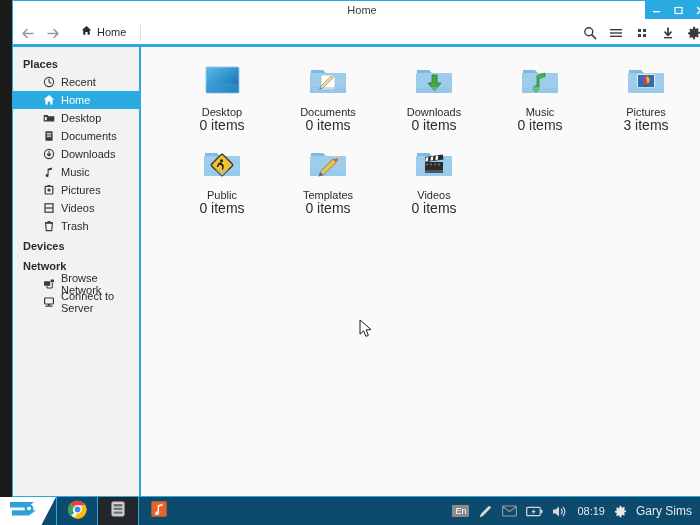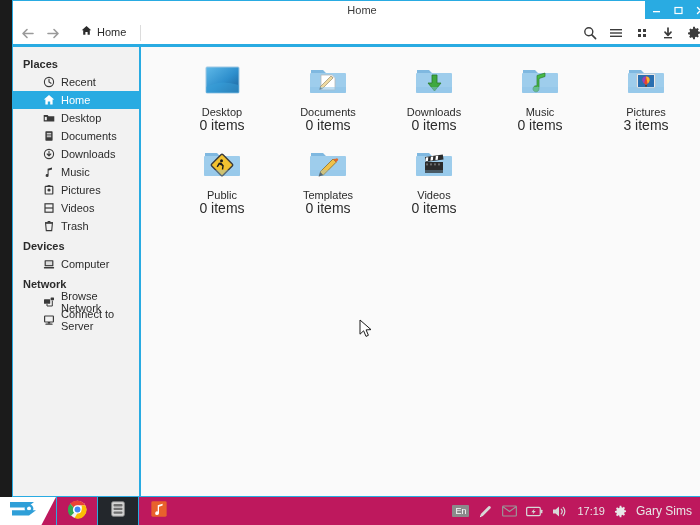--- a/index.html
+++ b/index.html
@@ -106,21 +106,21 @@
   .thumb { width: 48px; height: 42px; position: relative; }
   .fname { font-size: 11px; color: #2b2b2b; margin-top: 3px; line-height: 13px; }
   .fcount { font-size: 14px; color: #2b2b2b; line-height: 13px; }
 
   
   .cursor { position: absolute; pointer-events: none; }
 
   
   #taskbar {
     position: absolute; left: 0; bottom: 0; width: 700px; height: 28px;
-    background: #be185d; display: flex; align-items: center; margin-top: 12px;
+    background: #0c4a6e; display: flex; align-items: center; margin-top: 12px;
   }
   .zorin-btn {
     width: 56px; height: 28px; background: #ffffff;
     clip-path: polygon(0 0, 100% 0, 74% 100%, 0 100%);
     display: flex; align-items: center; padding-left: 8px;
   }
   .task-sep { width: 1px; height: 28px; background: #29abe2; }
   .task-item {
     width: 40px; height: 28px; display: flex;
     align-items: center; justify-content: center;
@@ -325,30 +325,20 @@
                 <path d="M2.6 3.2 H9.4 L8.7 10.6 H3.3 Z" fill="none" stroke="#3a3a3a" stroke-width="1.1"></path>
                 <rect x="2" y="2.1" width="8" height="1.1" fill="#3a3a3a"></rect>
                 <rect x="4.6" y="1" width="2.8" height="1.1" fill="#3a3a3a"></rect>
               </svg>
           </span>
           <span>Trash</span>
         </div>
 
         <div class="side-head">Devices</div>
 
-        <div class="side-item">
-          <span class="sicon">
-            <svg width="12" height="12" viewBox="0 0 12 12">
-                <rect x="1.6" y="2.2" width="8.8" height="6" rx="0.5" fill="#3a3a3a"></rect>
-                <rect x="2.8" y="3.3" width="6.4" height="3.8" fill="#dcdcdc"></rect>
-                <rect x="0.9" y="9" width="10.2" height="1.4" rx="0.4" fill="#3a3a3a"></rect>
-              </svg>
-          </span>
-          <span>Computer</span>
-        </div>
 
         <div class="side-head">Network</div>
 
         <div class="side-item">
           <span class="sicon">
             <svg width="12" height="12" viewBox="0 0 12 12">
                 <rect x="1" y="3.2" width="6.2" height="4.6" rx="0.5" fill="#3a3a3a"></rect>
                 <rect x="7.6" y="1.6" width="3.4" height="2.6" rx="0.4" fill="#3a3a3a"></rect>
                 <path d="M4 8 V10 H9.3 V4.6" stroke="#3a3a3a" stroke-width="1" fill="none"></path>
               </svg>
@@ -596,21 +586,21 @@
             <rect x="15.6" y="3.6" width="1.8" height="3.8" rx="0.6" fill="#d8d8d8"></rect>
             <path d="M9 2.6 L5.6 6.2 h2.2 L7 8.6 L10.4 5 H8.2 z" fill="#d8d8d8"></path>
           </svg>
       </span>
       <span class="tray-ico">
         <svg width="16" height="13" viewBox="0 0 16 13">
             <path d="M1 4.6 h2.6 L7 1.6 v9.8 L3.6 8.4 H1 z" fill="#d8d8d8"></path>
             <path d="M9.2 4.2 a3.4 3.4 0 010 4.6 M11.2 2.4 a6 6 0 010 8.2" stroke="#d8d8d8" stroke-width="1.2" fill="none" stroke-linecap="round"></path>
           </svg>
       </span>
-      <span class="clock">17:19</span>
+      <span class="clock">08:19</span>
       <span class="tray-ico">
         <svg width="13" height="13" viewBox="0 0 16 16">
             <path fill="#e8e8e8" d="M8 5.2a2.8 2.8 0 100 5.6 2.8 2.8 0 000-5.6zm0 1.5a1.3 1.3 0 110 2.6 1.3 1.3 0 010-2.6z"></path>
             <path fill="#e8e8e8" d="M7 .9h2l.3 1.8 1.3.55 1.5-1.05 1.4 1.4-1.05 1.5.55 1.3 1.8.3v2l-1.8.3-.55 1.3 1.05 1.5-1.4 1.4-1.5-1.05-1.3.55L9 15.1H7l-.3-1.8-1.3-.55-1.5 1.05-1.4-1.4 1.05-1.5-.55-1.3-1.8-.3V7.3l1.8-.3.55-1.3L2.5 4.2l1.4-1.4 1.5 1.05 1.3-.55z"></path>
           </svg>
       </span>
       <span class="user">Gary Sims</span>
     </div>
   </div>
 

